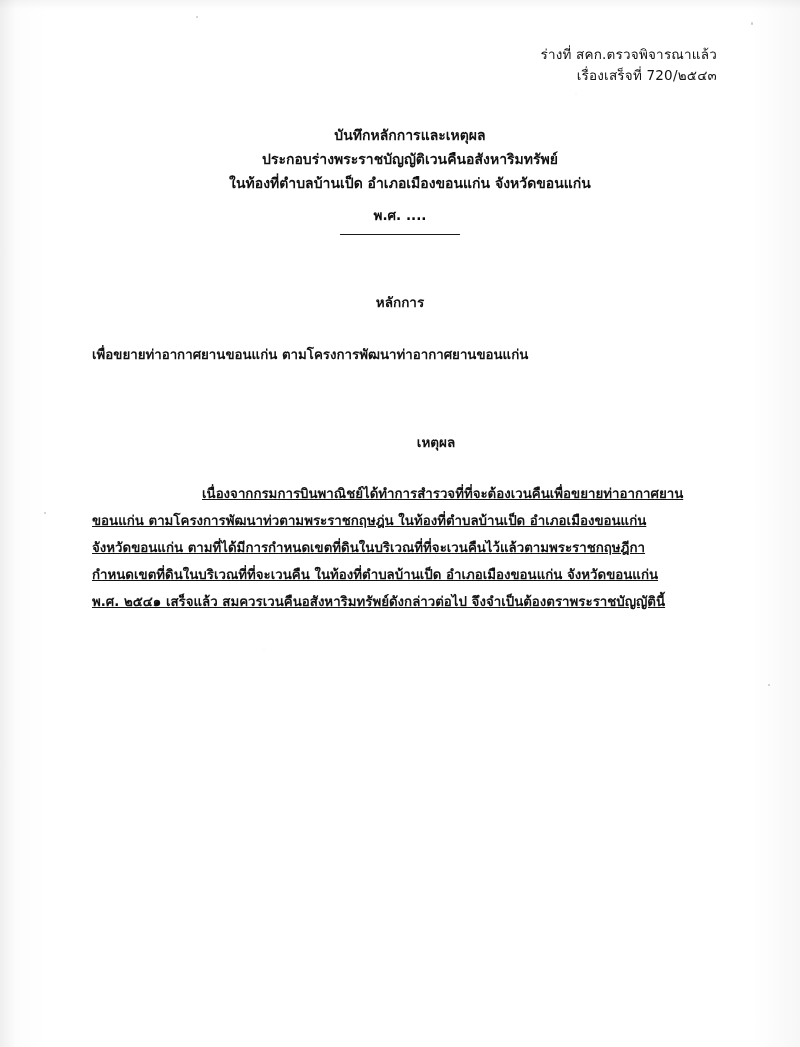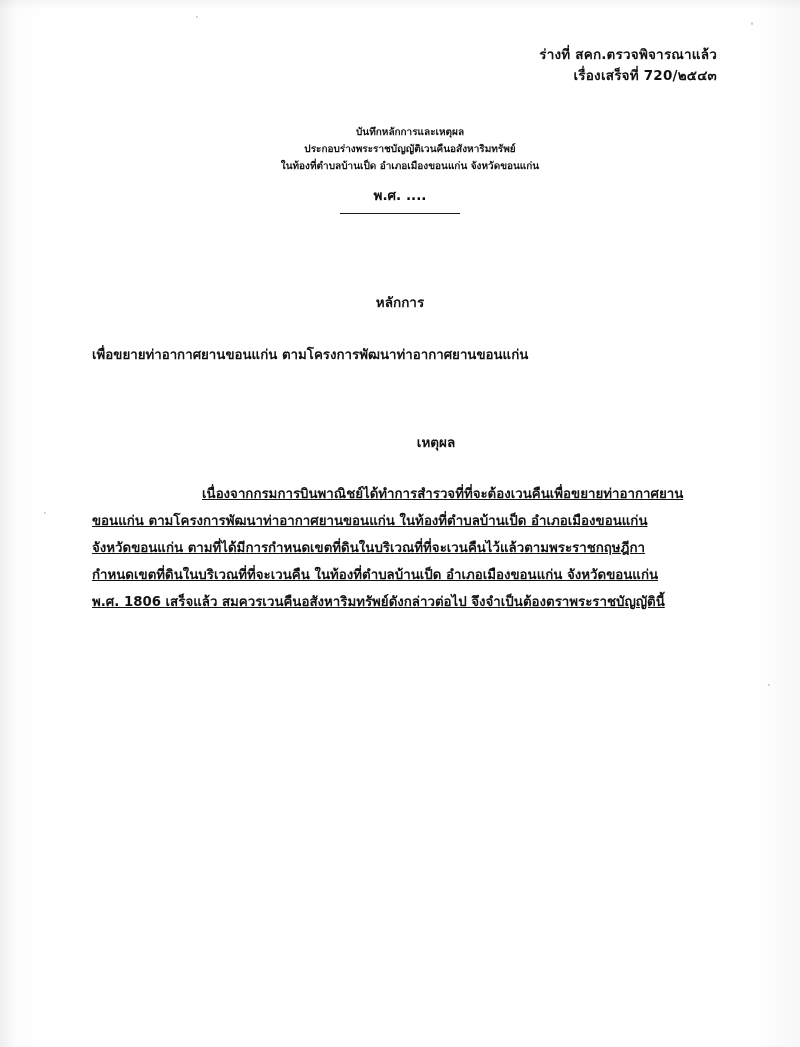--- a/index.html
+++ b/index.html
@@ -39,37 +39,37 @@
   
   .doc-header {
     position: absolute;
     right: 83px;
     top: 44px;
     text-align: right;
     line-height: 1.55;
   }
   .doc-header .line {
     font-size: 13.5px;
-    font-weight: bold;
+    font-weight: normal;
     letter-spacing: 0.2px;
     white-space: nowrap;
     color: #111;
   }
 
   
   .title-block {
     position: absolute;
     left: 0;
     top: 123px;
     width: 800px;
     text-align: center;
     line-height: 1.72;
   }
   .title-block .tline {
-    font-size: 10px;
+    font-size: 14px;
     font-weight: bold;
     color: #111;
     white-space: nowrap;
     padding-left: 20px;
   }
   .year-line {
     margin-top: 9px;
     font-size: 13.5px;
     font-weight: bold;
     display: inline-block;
@@ -165,20 +165,20 @@
     </div>
 
     <div class="section-heading" id="heading-principle">หลักการ</div>
     <div class="para" id="para-principle">
       <span class="ln">เพื่อขยายท่าอากาศยานขอนแก่น ตามโครงการพัฒนาท่าอากาศยานขอนแก่น</span>
     </div>
 
     <div class="section-heading" id="heading-reason">เหตุผล</div>
     <div class="para" id="para-reason">
       <span class="ln indent">เนื่องจากกรมการบินพาณิชย์ได้ทำการสำรวจที่ที่จะต้องเวนคืนเพื่อขยายท่าอากาศยาน</span>
-      <span class="ln">ขอนแก่น ตามโครงการพัฒนาท่าอากาศยานขอนแก่น ในท้องที่ตำบลบ้านเป็ด อำเภอเมืองขอนแก่น</span>
+      <span class="ln">ขอนแก่น ตามโครงการพัฒนาท่วตามพระราชกฤษฎ่น ในท้องที่ตำบลบ้านเป็ด อำเภอเมืองขอนแก่น</span>
       <span class="ln">จังหวัดขอนแก่น ตามที่ได้มีการกำหนดเขตที่ดินในบริเวณที่ที่จะเวนคืนไว้แล้วตามพระราชกฤษฎีกา</span>
       <span class="ln">กำหนดเขตที่ดินในบริเวณที่ที่จะเวนคืน ในท้องที่ตำบลบ้านเป็ด อำเภอเมืองขอนแก่น จังหวัดขอนแก่น</span>
-      <span class="ln">พ.ศ. 1806 เสร็จแล้ว สมควรเวนคืนอสังหาริมทรัพย์ดังกล่าวต่อไป จึงจำเป็นต้องตราพระราชบัญญัตินี้</span>
+      <span class="ln">พ.ศ. ๒๕๔๑ เสร็จแล้ว สมควรเวนคืนอสังหาริมทรัพย์ดังกล่าวต่อไป จึงจำเป็นต้องตราพระราชบัญญัตินี้</span>
     </div>
 
   </div>
 </div>
 
 </body></html>

